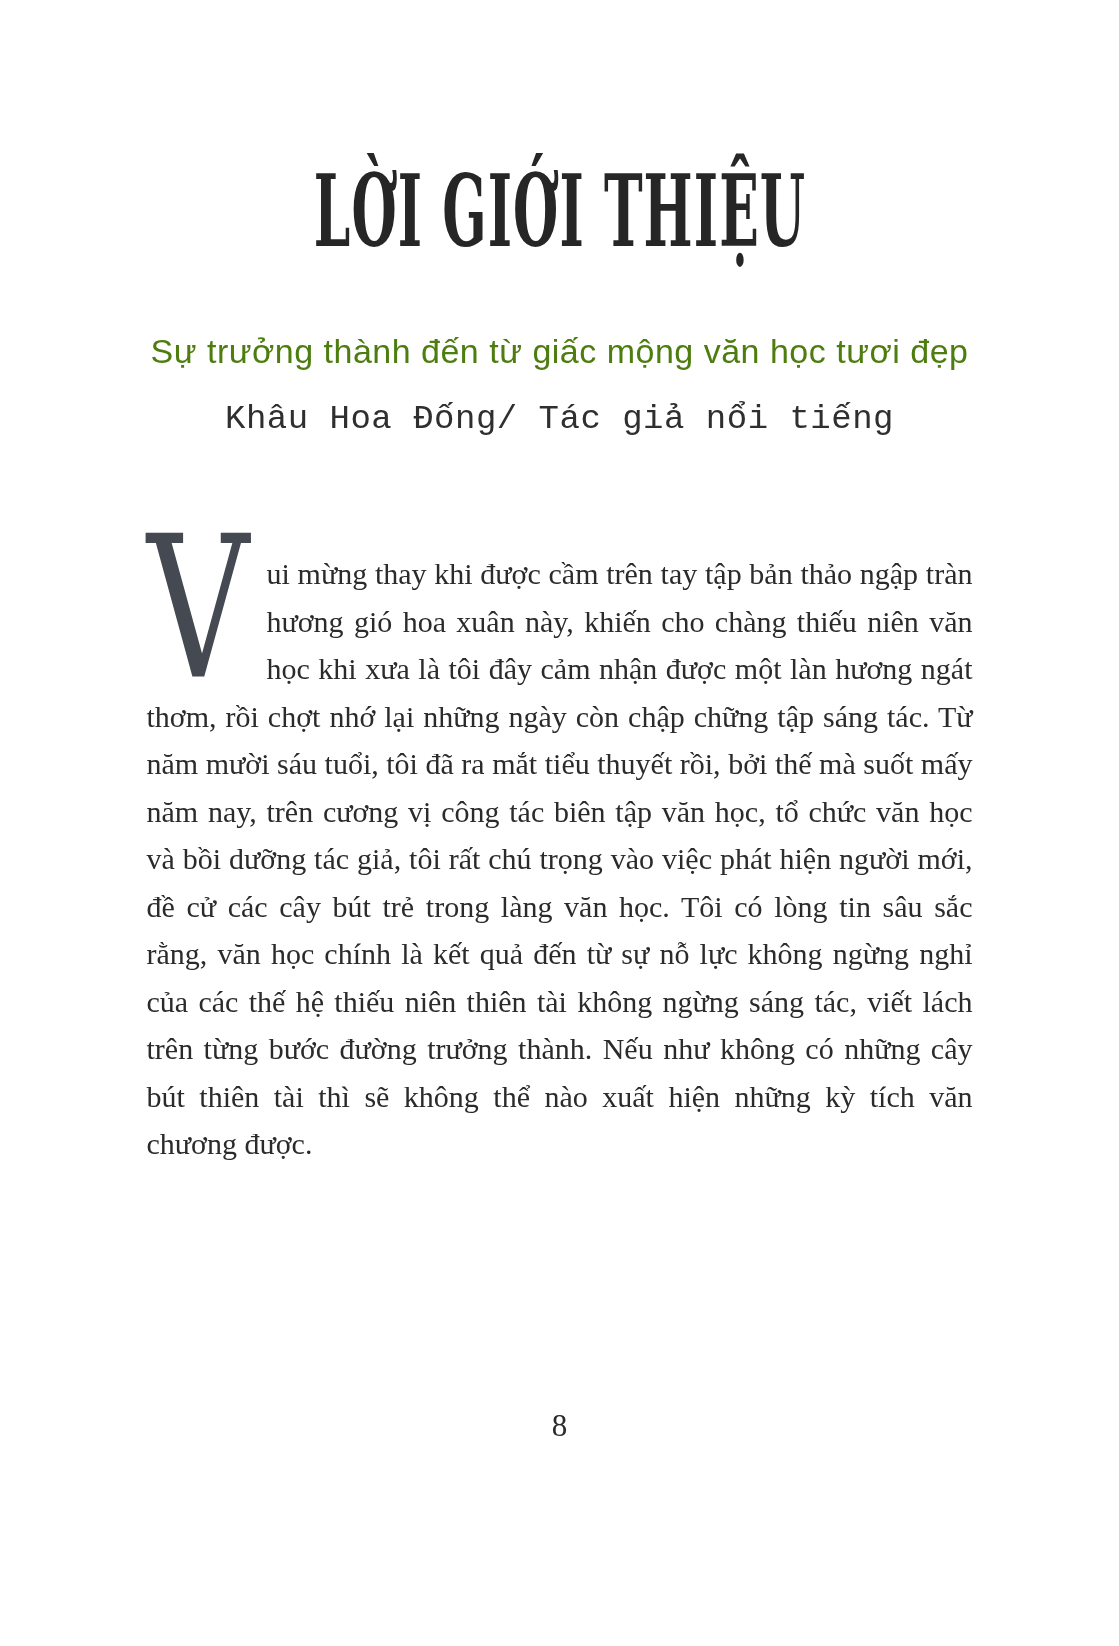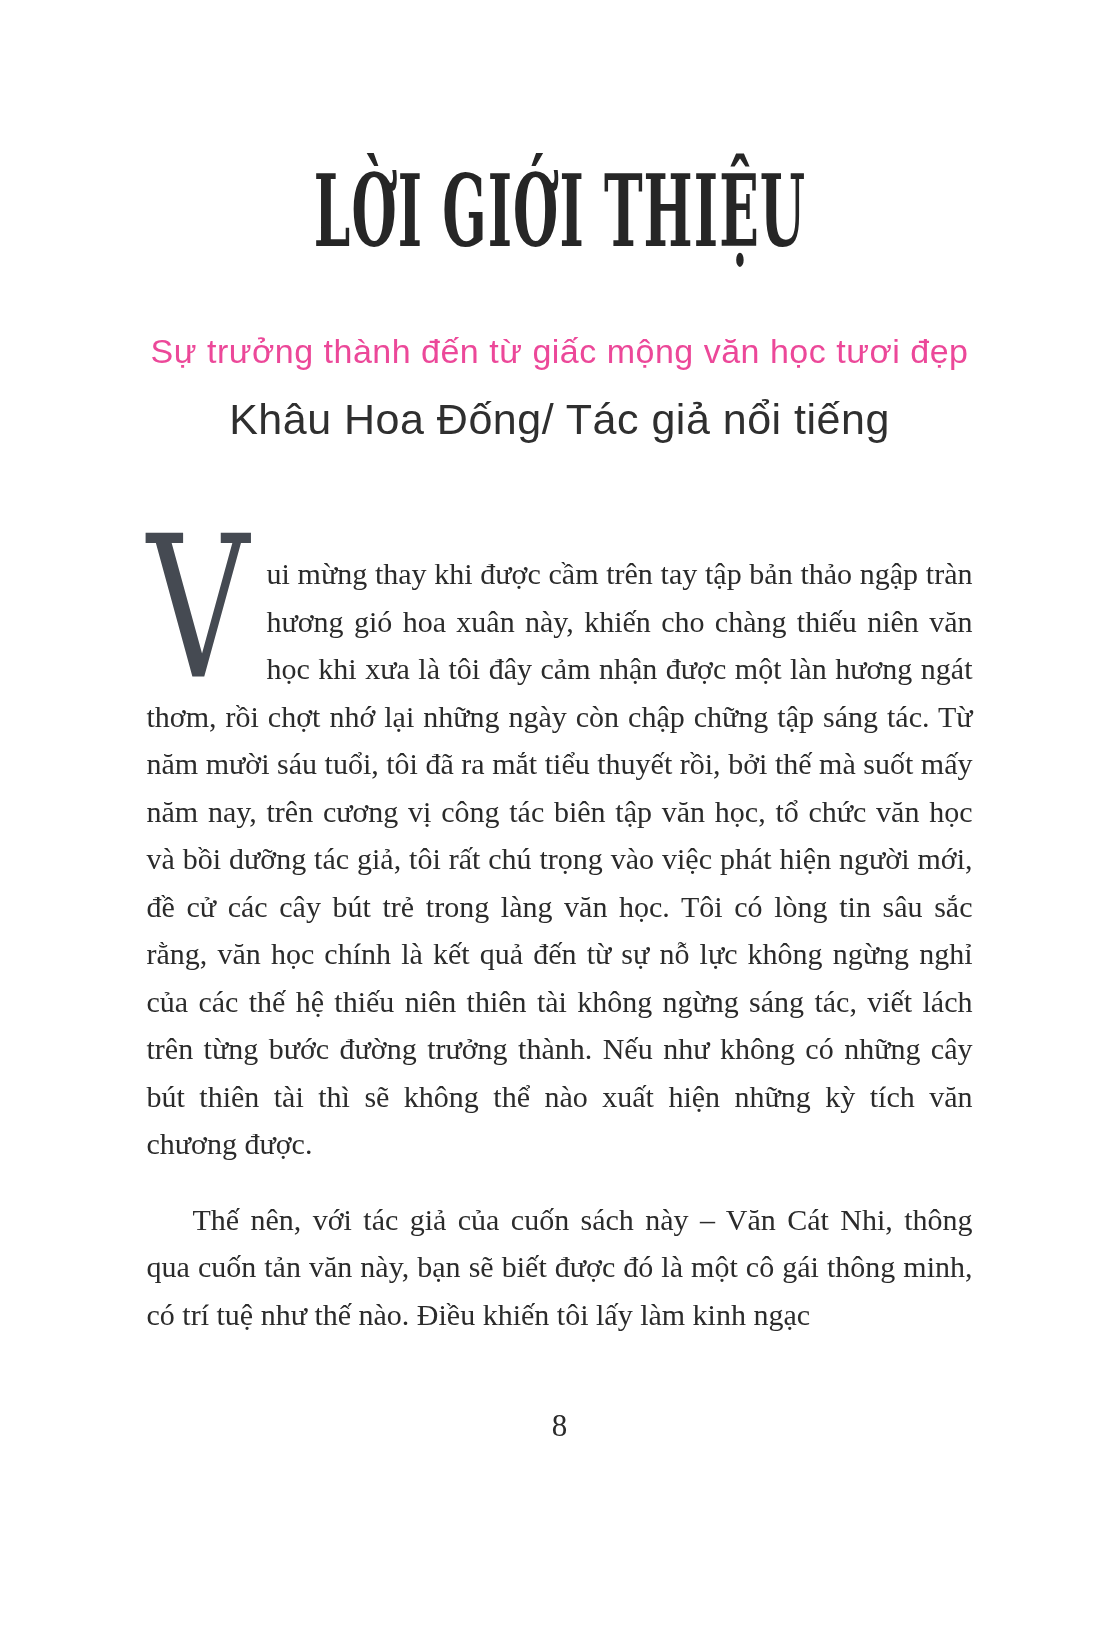--- a/index.html
+++ b/index.html
@@ -27,28 +27,28 @@
     transform: scaleX(0.52);
     transform-origin: 50% 50%;
     white-space: nowrap;
   }
   .subtitle {
     margin-top: 58px;
     text-align: center;
     font-family: "Liberation Sans", sans-serif;
     font-size: 34px;
     line-height: 54px;
-    color: #ec4899;
+    color: #4d7c0f;
     letter-spacing: 0.5px;
   }
   .author {
     margin-top: 14px;
     text-align: center;
-    font-family: Liberation Sans, sans-serif;
-    font-size: 43px;
+    font-family: Liberation Mono, monospace;
+    font-size: 34px;
     line-height: 54px;
     color: #2f2f2f;
     letter-spacing: 0.5px;
   }
   .content {
     width: 826px;
     margin: 104px auto 0 auto;
   }
   .body-para {
     margin: 0;
@@ -98,21 +98,18 @@
   </div>
 
   <div class="author">Khâu Hoa Đống/ Tác giả nổi tiếng</div>
 
   <div class="content">
 
     <p class="body-para">
       <span class="drop-cap">V</span><span>ui mừng thay khi được cầm trên tay tập bản thảo ngập tràn hương gió hoa xuân này, khiến cho chàng thiếu niên văn học khi xưa là tôi đây cảm nhận được một làn hương ngát thơm, rồi chợt nhớ lại những ngày còn chập chững tập sáng tác. Từ năm mười sáu tuổi, tôi đã ra mắt tiểu thuyết rồi, bởi thế mà suốt mấy năm nay, trên cương vị công tác biên tập văn học, tổ chức văn học và bồi dưỡng tác giả, tôi rất chú trọng vào việc phát hiện người mới, đề cử các cây bút trẻ trong làng văn học. Tôi có lòng tin sâu sắc rằng, văn học chính là kết quả đến từ sự nỗ lực không ngừng nghỉ của các thế hệ thiếu niên thiên tài không ngừng sáng tác, viết lách trên từng bước đường trưởng thành. Nếu như không có những cây bút thiên tài thì sẽ không thể nào xuất hiện những kỳ tích văn chương được.</span>
     </p>
 
-    <p class="body-para">
-      <span>Thế nên, với tác giả của cuốn sách này – Văn Cát Nhi, thông qua cuốn tản văn này, bạn sẽ biết được đó là một cô gái thông minh, có trí tuệ như thế nào. Điều khiến tôi lấy làm kinh ngạc</span>
-    </p>
 
   </div>
 
   <div class="page-number">8</div>
 
 </div>
 
 </body></html>

